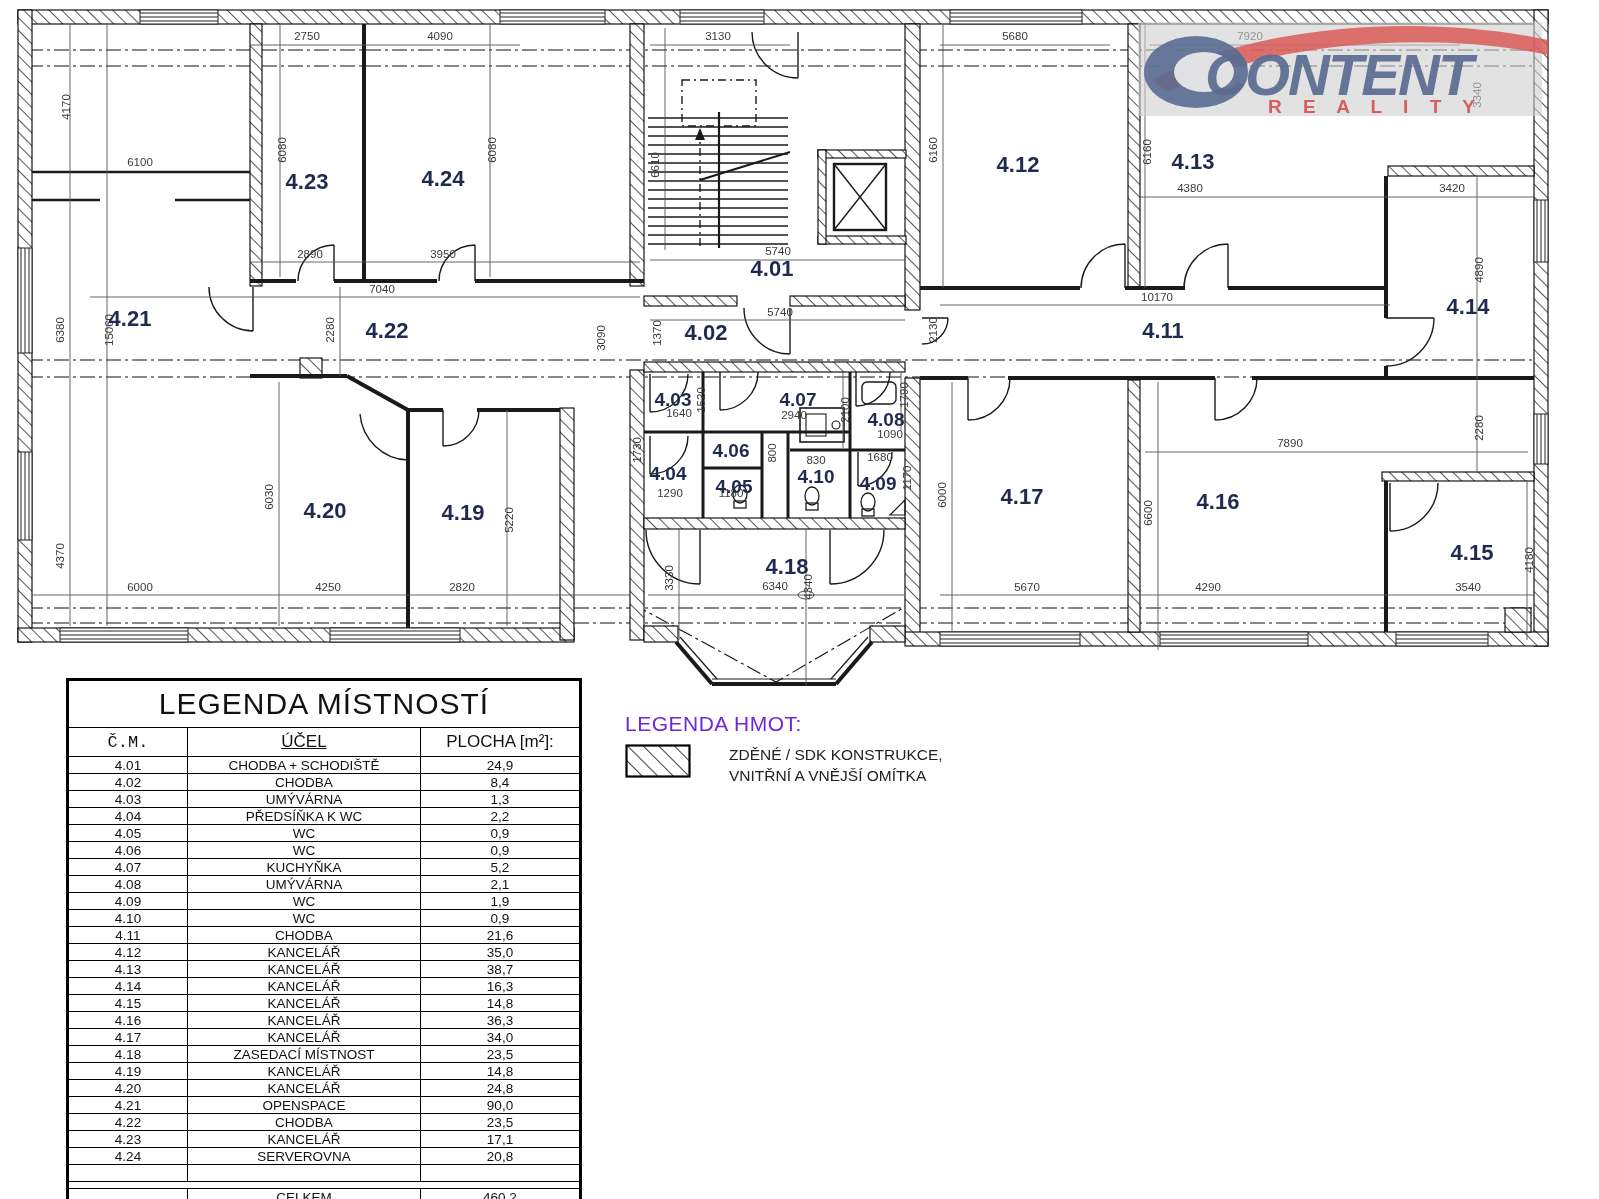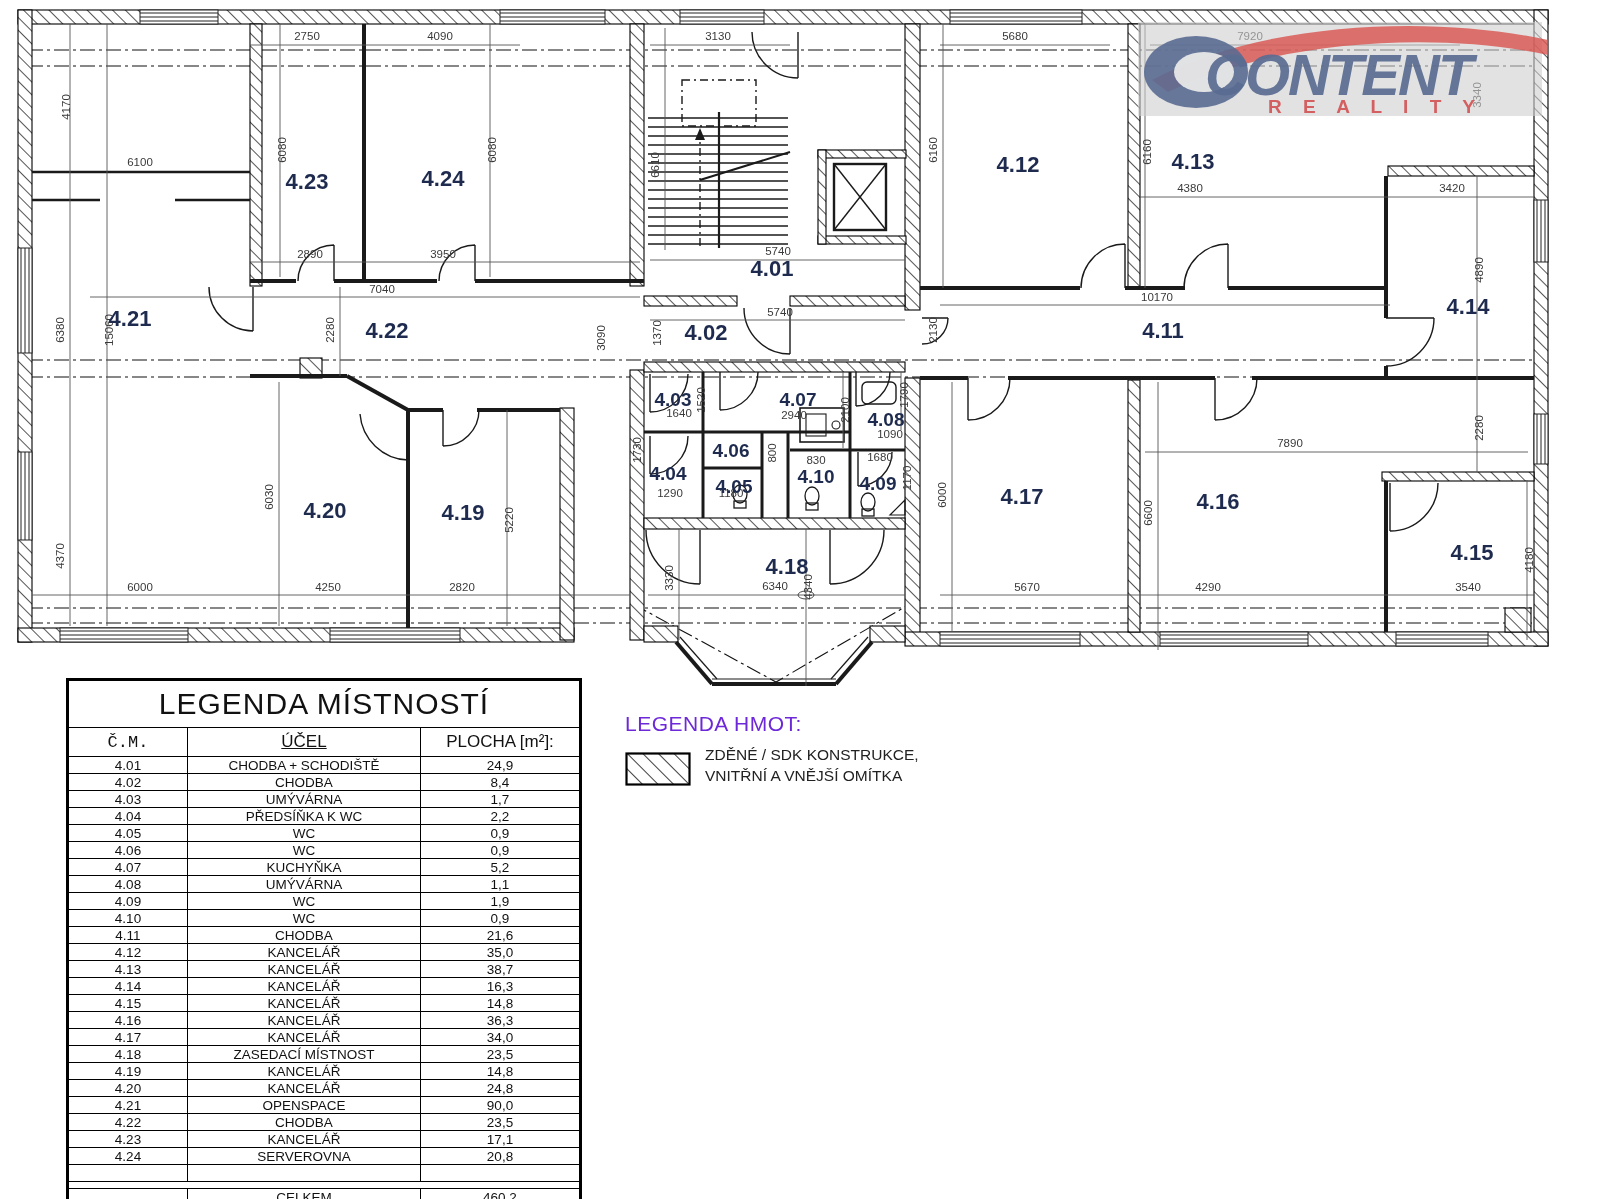--- a/index.html
+++ b/index.html
@@ -15,21 +15,21 @@
   .lt-head td{font-size:17px;height:28px;}
   .lt-row td{font-size:13.5px;height:16px;}
   .lt-gap td{height:6px;border-left:none;border-right:none;}
   .lt-empty td{height:16px;}
   .col-cm{width:118px;font-family:Liberation Mono, monospace;}
   .col-ucel{width:232px;text-decoration:underline;}
   .col-plocha{width:158px;}
   
   .hmot{position:absolute;left:625px;top:712px;color:#111;}
   .hmot-title{font-size:21px;letter-spacing:0.5px;color:#6d28d9;}
-  .hmot-row{display:flex;margin-top:8px;align-items:flex-end;}
+  .hmot-row{display:flex;margin-top:8px;align-items:flex-start;gap:24px;}
   .hmot-text{font-size:15.5px;line-height:21px;margin-left:14px;color:#222;}
   .swatch{display:block;}
 </style>
 </head>
 <body>
 
 <div class="canvas">
 
 <svg class="plan-svg" width="1599" height="700" viewBox="0 0 1599 700">
   <defs>
@@ -426,21 +426,21 @@
           <td>24,9</td>
         </tr>
   <tr class="lt-row">
           <td>4.02</td>
           <td>CHODBA</td>
           <td>8,4</td>
         </tr>
   <tr class="lt-row">
           <td>4.03</td>
           <td>UMÝVÁRNA</td>
-          <td>1,7</td>
+          <td>1,3</td>
         </tr>
   <tr class="lt-row">
           <td>4.04</td>
           <td>PŘEDSÍŇKA K WC</td>
           <td>2,2</td>
         </tr>
   <tr class="lt-row">
           <td>4.05</td>
           <td>WC</td>
           <td>0,9</td>
@@ -451,21 +451,21 @@
           <td>0,9</td>
         </tr>
   <tr class="lt-row">
           <td>4.07</td>
           <td>KUCHYŇKA</td>
           <td>5,2</td>
         </tr>
   <tr class="lt-row">
           <td>4.08</td>
           <td>UMÝVÁRNA</td>
-          <td>1,1</td>
+          <td>2,1</td>
         </tr>
   <tr class="lt-row">
           <td>4.09</td>
           <td>WC</td>
           <td>1,9</td>
         </tr>
   <tr class="lt-row">
           <td>4.10</td>
           <td>WC</td>
           <td>0,9</td>

